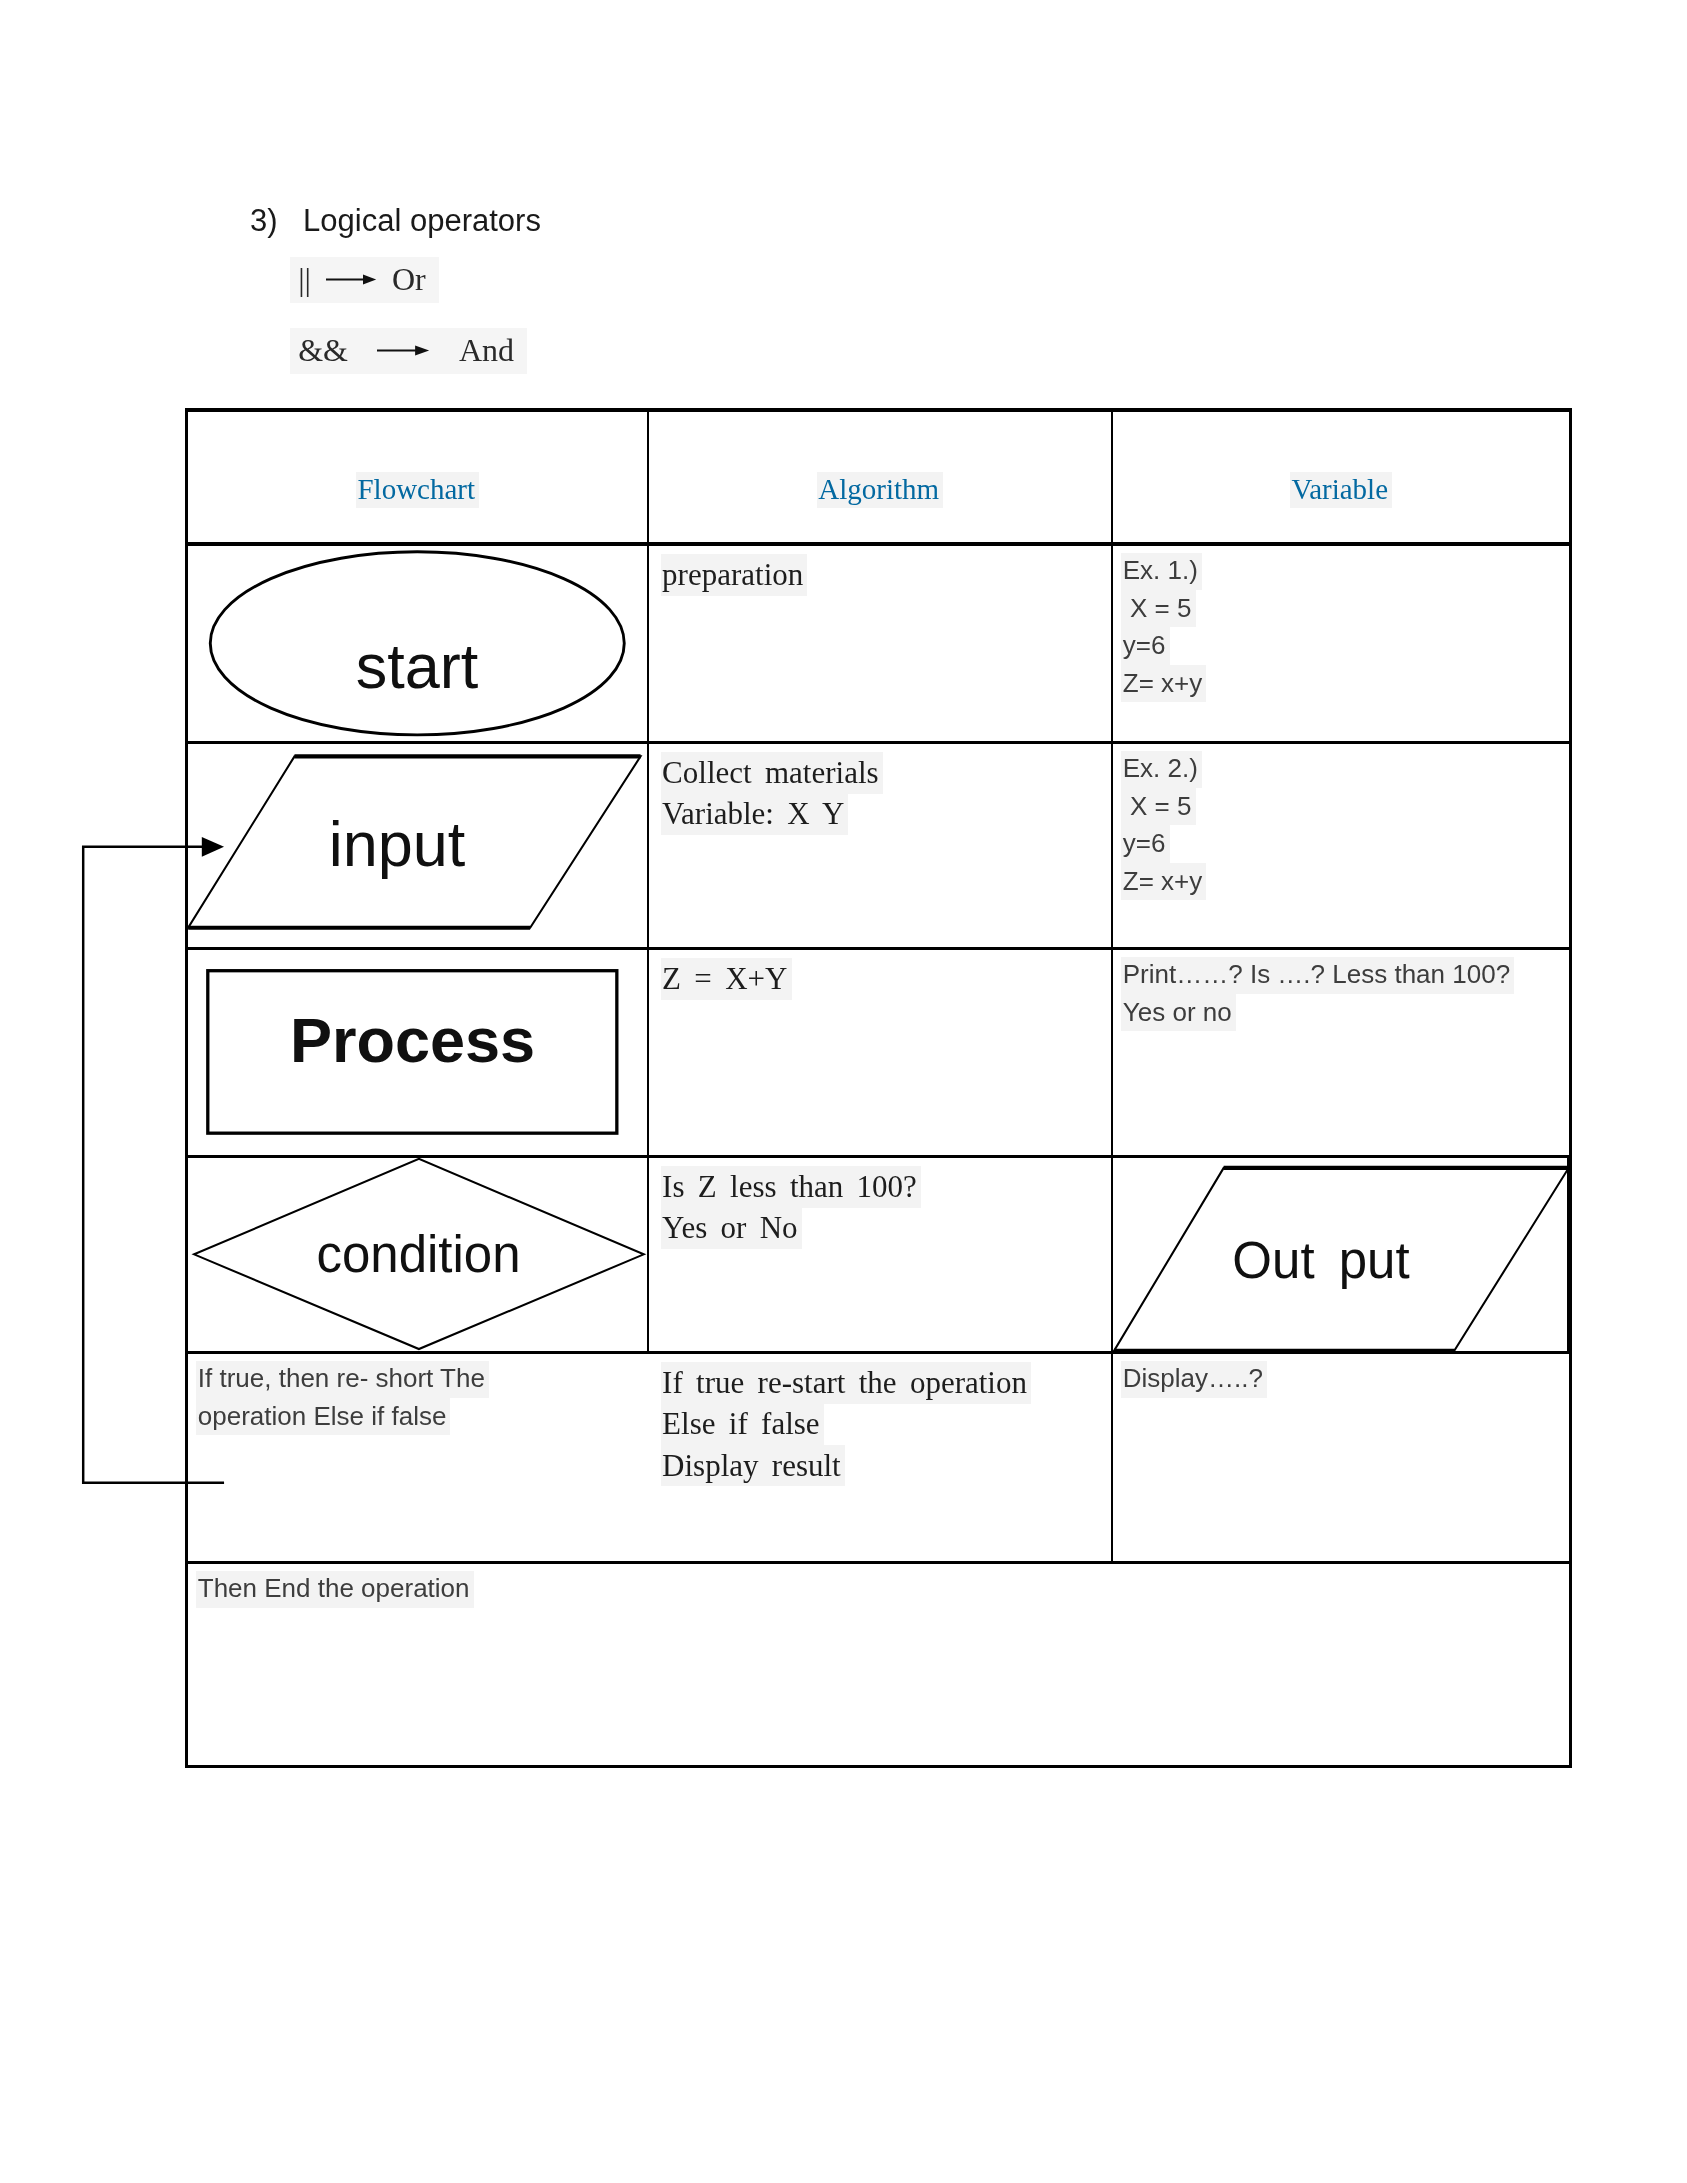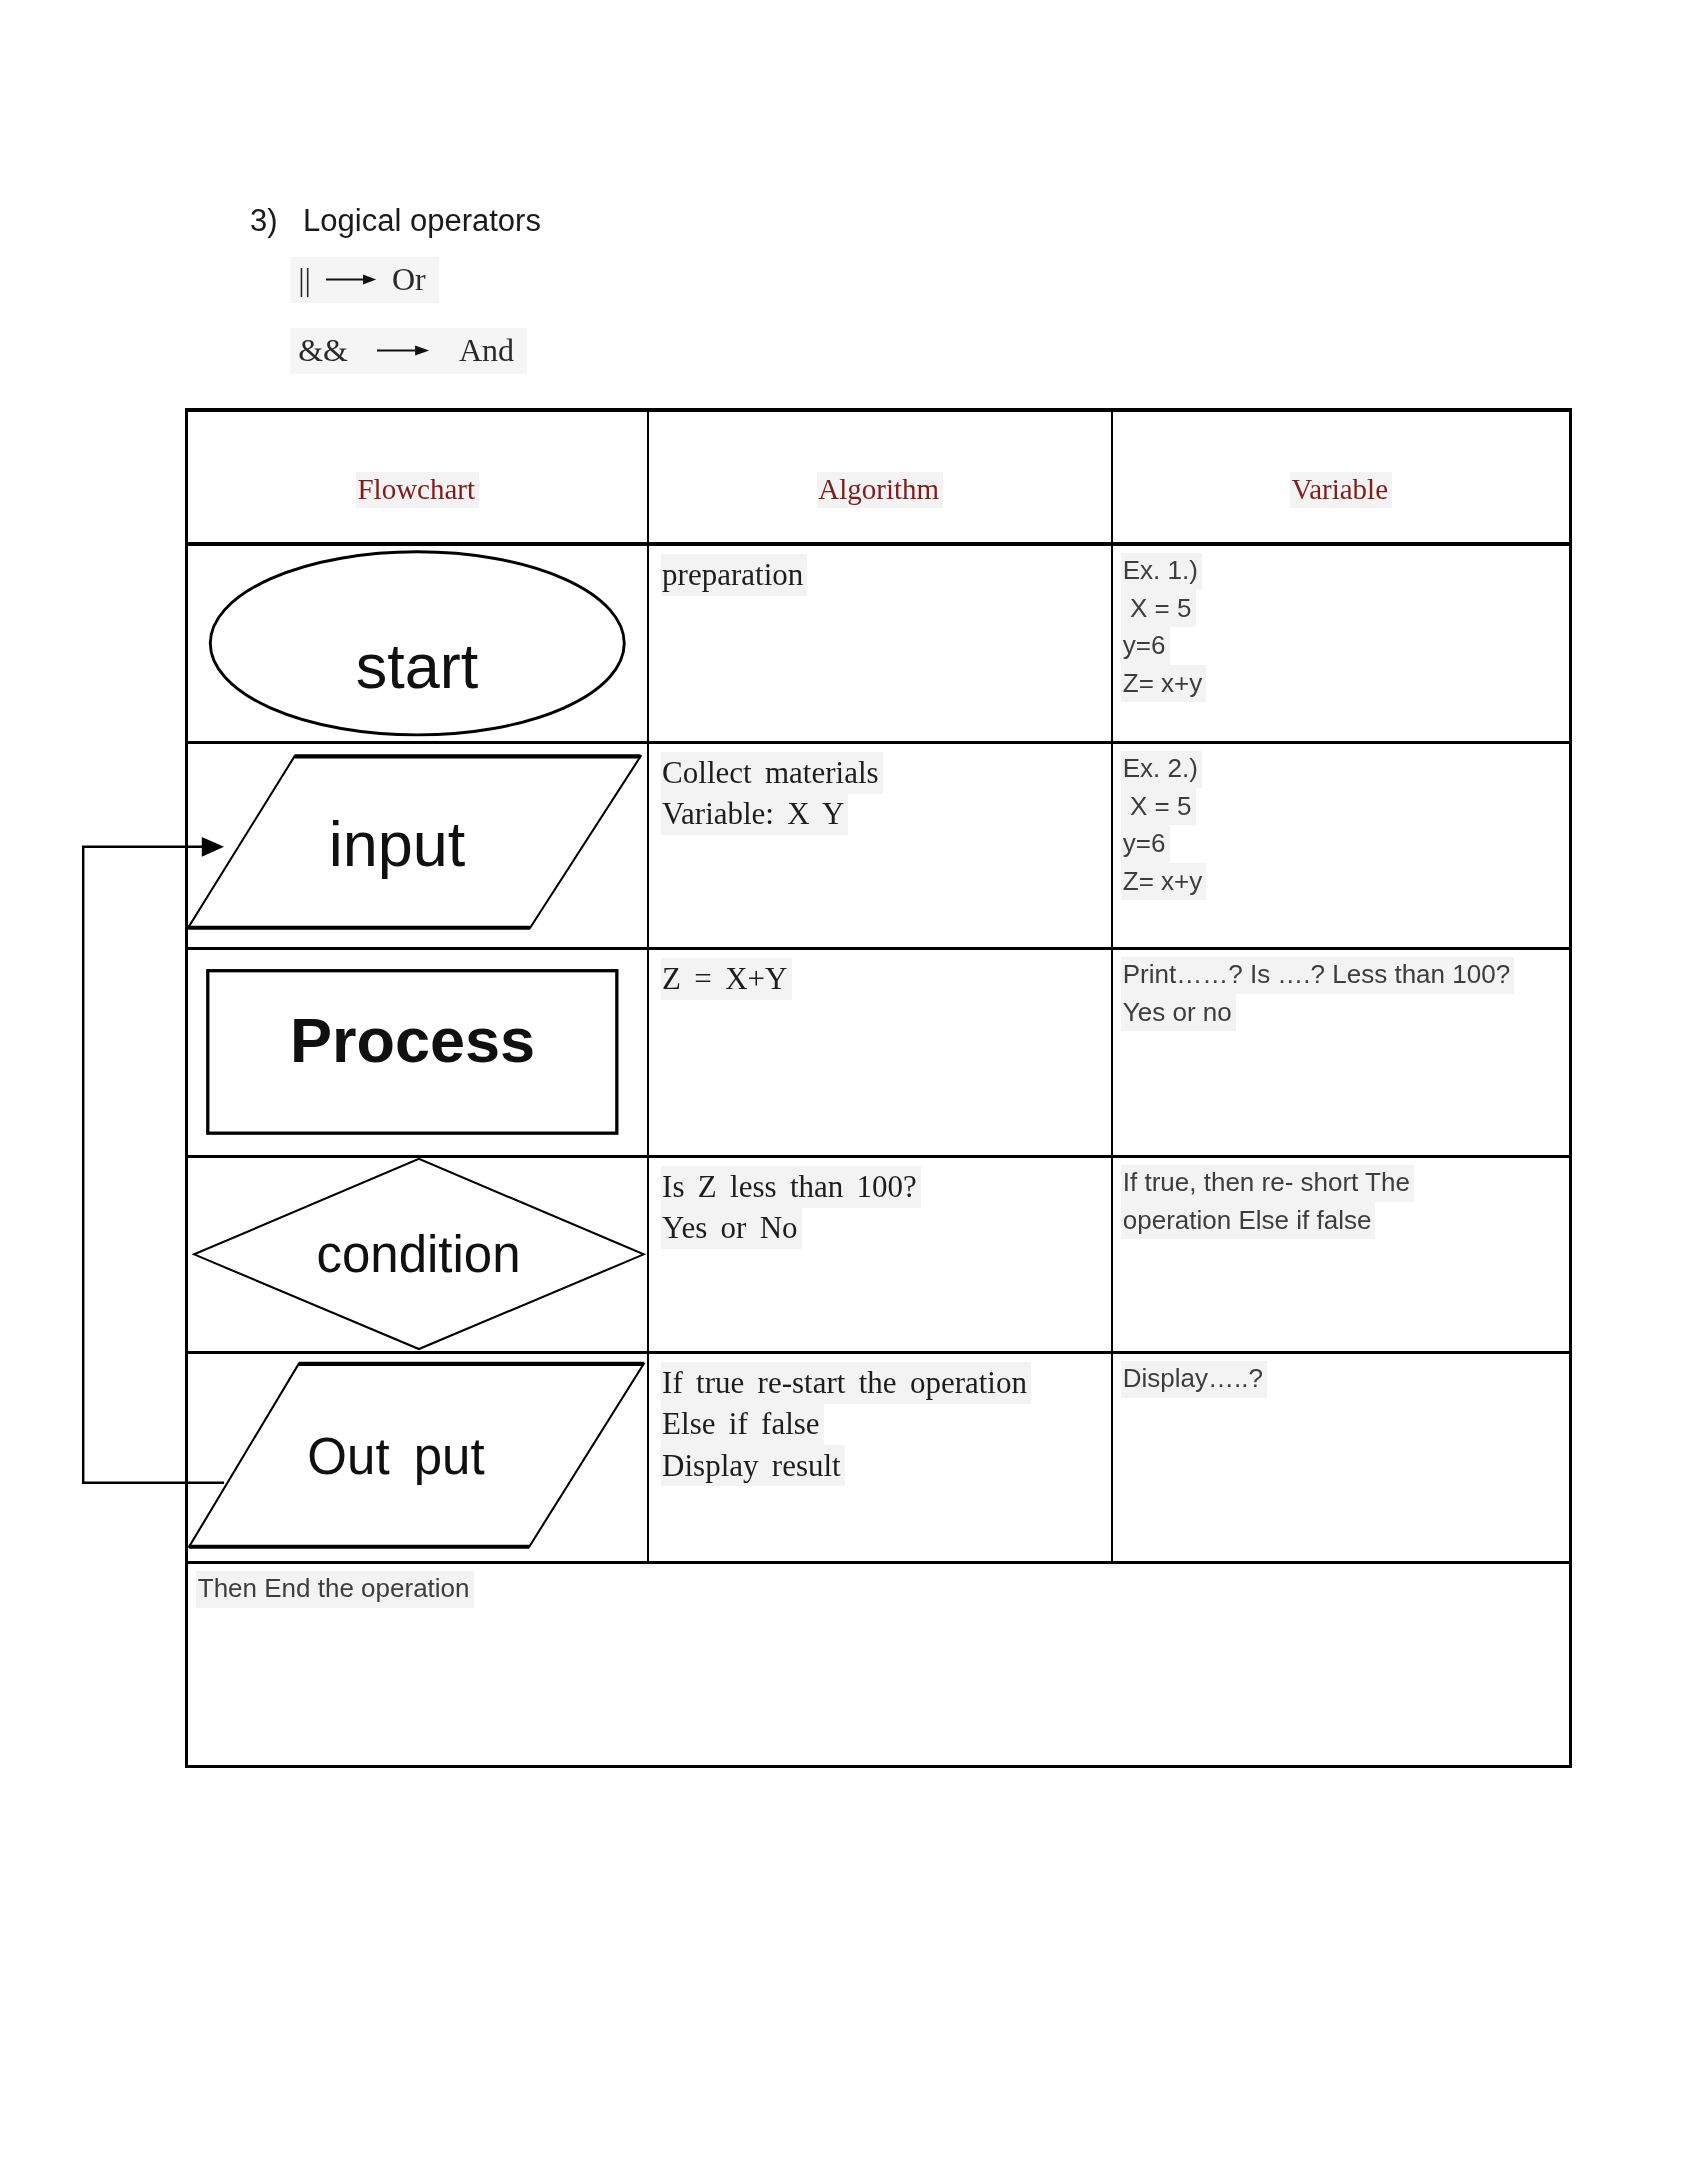--- a/index.html
+++ b/index.html
@@ -39,21 +39,21 @@
     grid-template-rows:134px 198px 206px 208px 196px 210px 1fr;
     background:#fff;
   }
   .cell { position:relative; border-right:2.5px solid #000; border-bottom:3.3px solid #000; overflow:hidden; }
   .cell.c3 { border-right:none; }
   .cell.rlast { border-bottom:none; }
   .cell.header {
     display:flex; align-items:center; justify-content:center;
     border-bottom:4.1px solid #000;
     font-family:"Liberation Serif", serif;
-    font-size:29px; color:#7f1d1d; padding-top:26px;
+    font-size:29px; color:#0369a1; padding-top:26px;
   }
 
   .alg {
     padding:8.2px 5px 0 11.5px;
     font-family:"Liberation Serif", serif;
     font-size:31px; line-height:39px; color:#1d1d1d;
     word-spacing:0.18em;
   }
   .var {
     padding:6.6px 1.6px 0 8.2px;
@@ -168,33 +168,33 @@
   <div class="cell flow c1">
     <svg class="shape" width="461" height="196" viewBox="0 0 559 238">
       <polygon points="280,1 553,117 280,232 7,117" fill="none" stroke="#000" stroke-width="2.5"></polygon>
     </svg>
     <div class="shape-label lbl-cond">condition</div>
   </div>
   <div class="cell alg c2">
     <div class="line"><span class="hl">Is Z less than 100?</span></div>
     <div class="line"><span class="hl">Yes or No</span></div>
   </div>
-  <div class="cell var c3">
-    <div class="line"><span class="hl">If true, then re- short The</span></div>
-    <div class="line"><span class="hl">operation Else if false</span></div>
-  </div>
-
   <div class="cell flow c1">
     <svg class="shape" width="461" height="210" viewBox="0 0 559 255">
       <polygon points="134,12 553,12 414,234 1,234" fill="none" stroke="#000" stroke-width="2.5"></polygon>
       <line x1="134" y1="12" x2="553" y2="12" stroke="#000" stroke-width="5"></line>
       <line x1="1" y1="234" x2="414" y2="234" stroke="#000" stroke-width="5"></line>
     </svg>
     <div class="shape-label lbl-output">Out put</div>
   </div>
+
+  <div class="cell var c3">
+    <div class="line"><span class="hl">If true, then re- short The</span></div>
+    <div class="line"><span class="hl">operation Else if false</span></div>
+  </div>
   <div class="cell alg c2">
     <div class="line"><span class="hl">If true re-start the operation</span></div>
     <div class="line"><span class="hl">Else if false</span></div>
     <div class="line"><span class="hl">Display result</span></div>
   </div>
   <div class="cell var c3">
     <div class="line"><span class="hl">Display…..?</span></div>
   </div>
 
   <div class="cell var c3 rlast">

